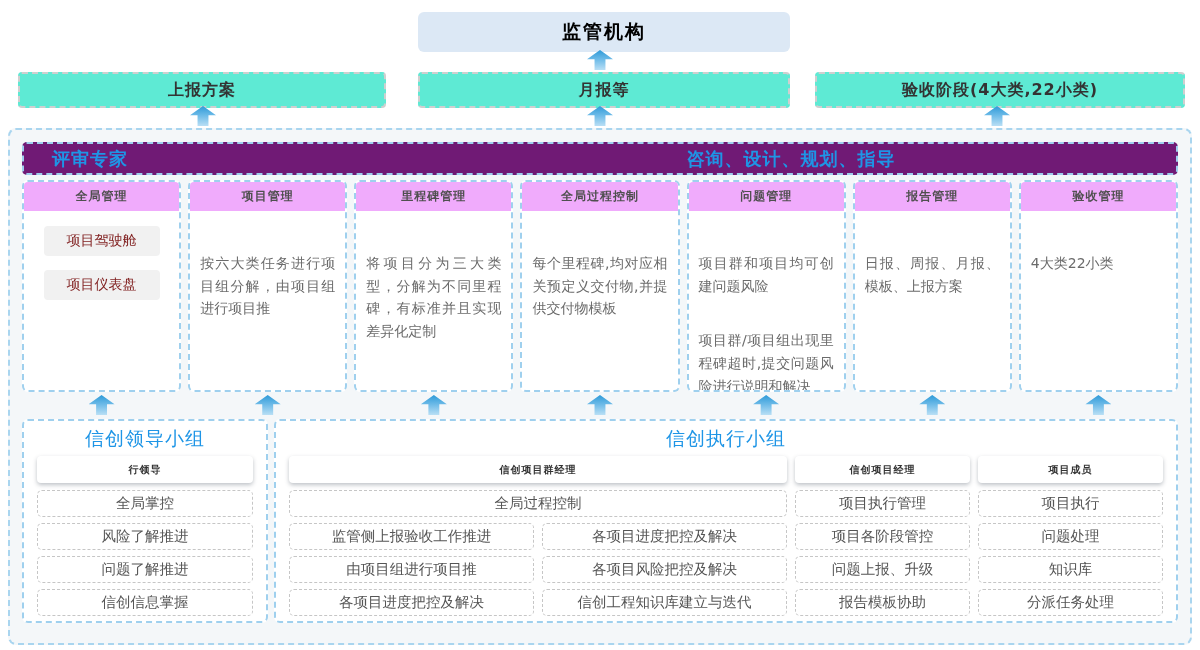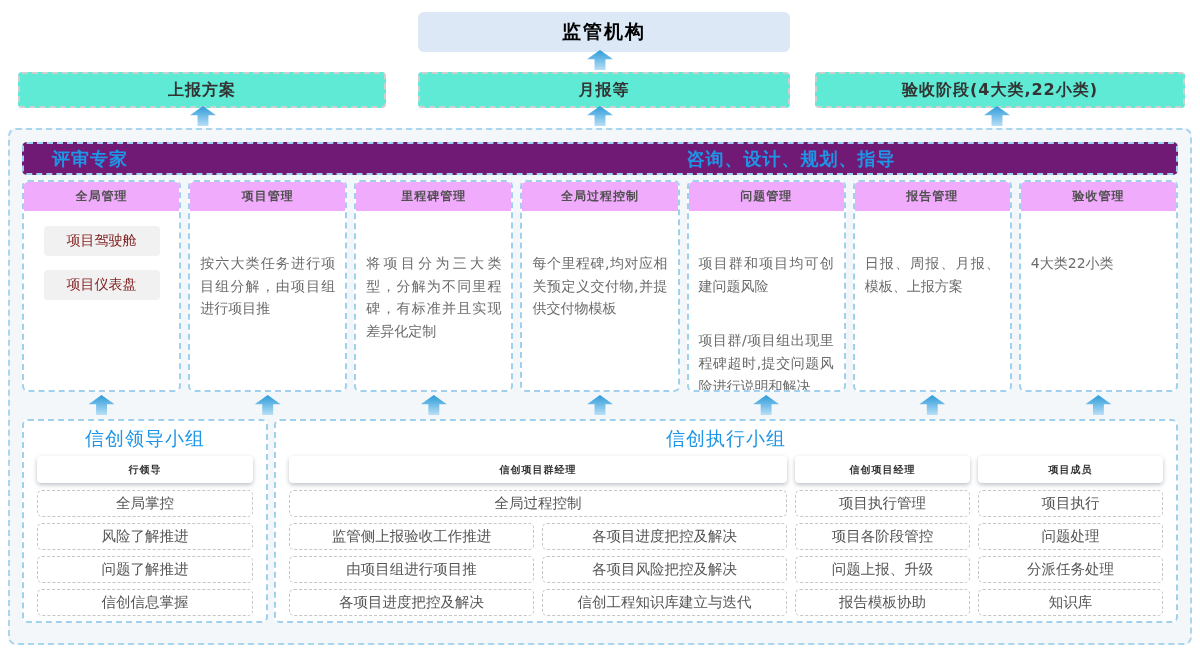--- a/index.html
+++ b/index.html
@@ -200,22 +200,22 @@
             <div class="ditem">项目执行管理</div>
             <div class="ditem">项目各阶段管控</div>
             <div class="ditem">问题上报、升级</div>
             <div class="ditem">报告模板协助</div>
           </div>
 
           <div class="sub3">
             <div class="role-btn">项目成员</div>
             <div class="ditem">项目执行</div>
             <div class="ditem">问题处理</div>
+            <div class="ditem">知识库</div>
             <div class="ditem">分派任务处理</div>
-            <div class="ditem">知识库</div>
           </div>
 
         </div>
       </div>
 
     </div>
   </div>
 </div>
 
 </body></html>

